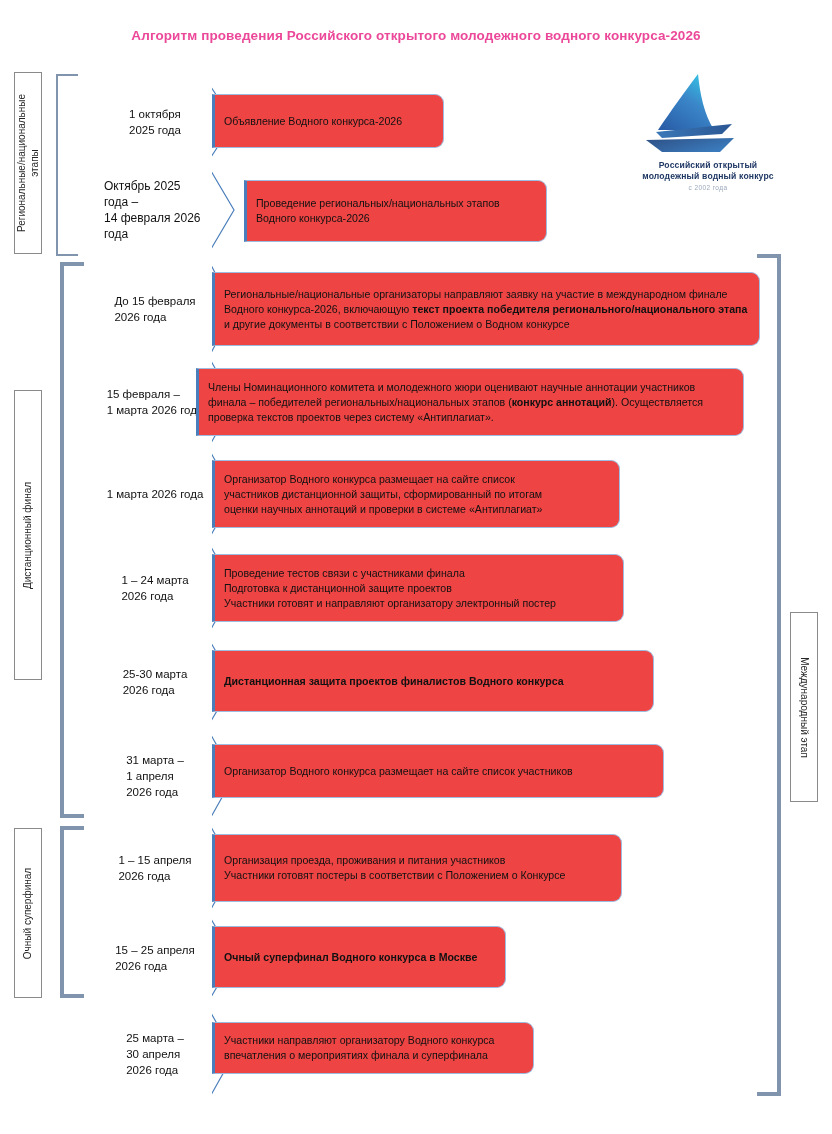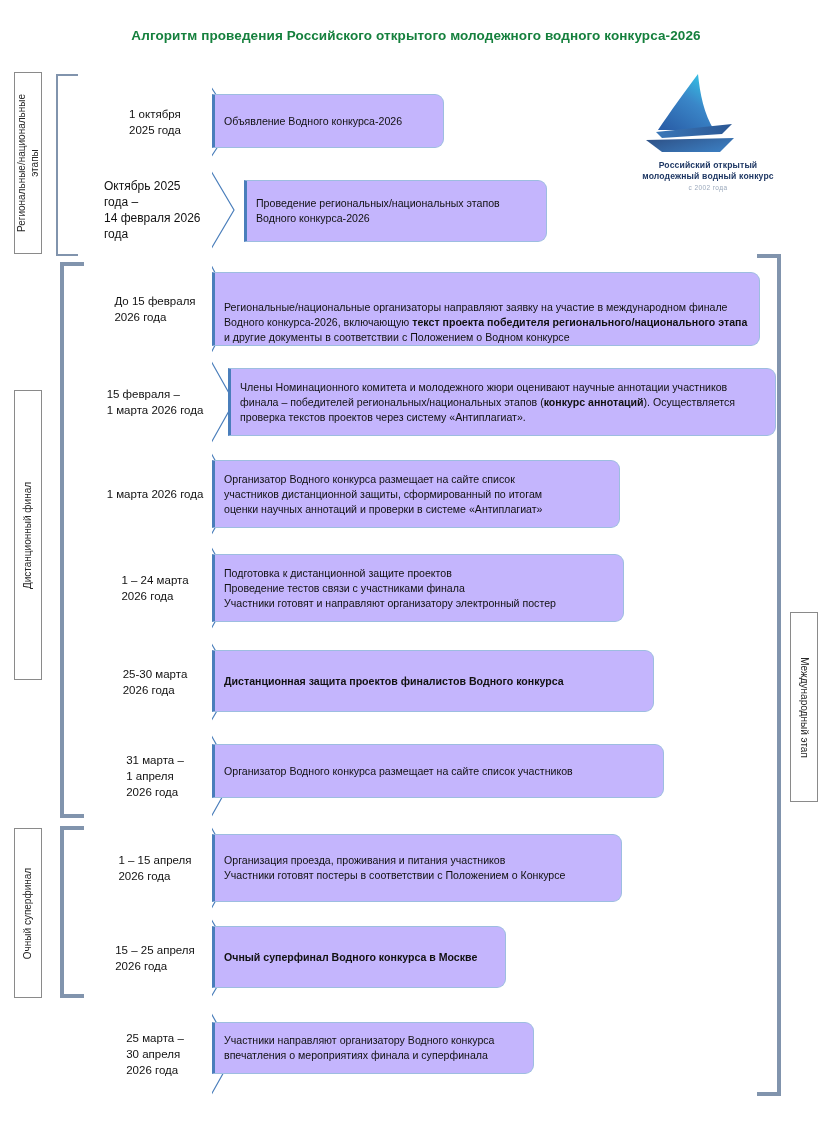--- a/index.html
+++ b/index.html
@@ -10,21 +10,21 @@
     color:#1a1a1a;
     position:relative;
     overflow:hidden;
   }
 
   
   .title{
     position:absolute;left:0;top:28px;width:832px;
     text-align:center;
     font-size:13.5px;font-weight:bold;
-    color:#15803d;
+    color:#ec4899;
     letter-spacing:.1px;
   }
 
   
   .logo{position:absolute;left:608px;top:72px;width:200px;height:120px;}
   .logo-mark{position:absolute;left:28px;top:0;width:120px;height:86px;}
   .logo-l1,.logo-l2{
     position:absolute;left:0;width:200px;text-align:center;
     font-size:8.6px;font-weight:bold;color:#1f3864;line-height:11px;
     letter-spacing:.15px;
@@ -80,21 +80,21 @@
     line-height:16px;
     background:#ffffff;
     padding:0 6px;
   }
   .hexbg{position:absolute;left:0;top:0;}
 
   
   .pill{
     position:absolute;
     box-sizing:border-box;
-    background:#c4b5fd;
+    background:#ef4444;
     border:1px solid #9dbde0;
     border-left:3px solid #4a7ebb;
     border-radius:0 9px 9px 0;
     display:flex;align-items:center;
   }
   .pill-inner{
     padding:0 10px 0 9px;
     font-size:10.6px;
     line-height:15px;
     color:#111111;
@@ -179,33 +179,33 @@
           <div>Водного конкурса-2026</div>
         </div>
       </div>
     </div>
     <div class="row" style="left: 88px; top: 264px; width: 678px; height: 90px;">
       <svg width="148" height="90" viewBox="0 0 148 90" class="hexbg">
         <path d="M 26 1 L 123 1 L 123 89 L 26 89 L 1 45 Z" fill="#ffffff" stroke="#4a7ebb" stroke-width="1.2"></path>
         <path d="M 123 1 L 146 45 L 123 89" fill="none" stroke="#4a7ebb" stroke-width="1.2"></path>
       </svg>
       <div class="hex" style="width: 124px; height: 90px; font-size: 11.5px; padding-left: 16px;">До 15 февраля<br>2026 года</div>
-      <div class="pill" style="left: 124px; top: 8px; width: 548px; height: 74px; align-items: flex-end;">
+      <div class="pill" style="left: 124px; top: 8px; width: 548px; height: 74px;">
         <div class="pill-inner">
           <div><span>Региональные/национальные организаторы направляют заявку на участие в международном финале Водного конкурса-2026, включающую </span><b>текст проекта победителя регионального/национального  этапа</b><span> и другие документы в соответствии с Положением о Водном конкурсе</span></div>
         </div>
       </div>
     </div>
     <div class="row" style="left: 88px; top: 360px; width: 678px; height: 84px;">
       <svg width="148" height="84" viewBox="0 0 148 84" class="hexbg">
         <path d="M 26 1 L 123 1 L 123 83 L 26 83 L 1 42 Z" fill="#ffffff" stroke="#4a7ebb" stroke-width="1.2"></path>
         <path d="M 123 1 L 146 42 L 123 83" fill="none" stroke="#4a7ebb" stroke-width="1.2"></path>
       </svg>
       <div class="hex" style="width: 124px; height: 84px; font-size: 11.5px; padding-left: 16px;">15 февраля –<br>1 марта 2026 года</div>
-      <div class="pill" style="left: 140px; top: 8px; width: 548px; height: 68px;">
+      <div class="pill" style="left: 108px; top: 8px; width: 548px; height: 68px;">
         <div class="pill-inner">
           <div><span>Члены Номинационного комитета и молодежного жюри оценивают научные аннотации участников финала – победителей  региональных/национальных этапов (</span><b>конкурс  аннотаций</b><span>). Осуществляется проверка текстов проектов через систему «Антиплагиат».</span></div>
         </div>
       </div>
     </div>
     <div class="row" style="left: 88px; top: 452px; width: 538px; height: 84px;">
       <svg width="148" height="84" viewBox="0 0 148 84" class="hexbg">
         <path d="M 26 1 L 123 1 L 123 83 L 26 83 L 1 42 Z" fill="#ffffff" stroke="#4a7ebb" stroke-width="1.2"></path>
         <path d="M 123 1 L 146 42 L 123 83" fill="none" stroke="#4a7ebb" stroke-width="1.2"></path>
       </svg>
@@ -219,22 +219,22 @@
       </div>
     </div>
     <div class="row" style="left: 88px; top: 546px; width: 542px; height: 84px;">
       <svg width="148" height="84" viewBox="0 0 148 84" class="hexbg">
         <path d="M 26 1 L 123 1 L 123 83 L 26 83 L 1 42 Z" fill="#ffffff" stroke="#4a7ebb" stroke-width="1.2"></path>
         <path d="M 123 1 L 146 42 L 123 83" fill="none" stroke="#4a7ebb" stroke-width="1.2"></path>
       </svg>
       <div class="hex" style="width: 124px; height: 84px; font-size: 11.5px; padding-left: 16px;">1 – 24 марта<br>2026 года</div>
       <div class="pill" style="left: 124px; top: 8px; width: 412px; height: 68px;">
         <div class="pill-inner">
+          <div>Проведение  тестов связи с участниками финала</div>
           <div>Подготовка к дистанционной защите проектов</div>
-          <div>Проведение  тестов связи с участниками финала</div>
           <div>Участники готовят и направляют организатору электронный постер</div>
         </div>
       </div>
     </div>
     <div class="row" style="left: 88px; top: 642px; width: 572px; height: 80px;">
       <svg width="148" height="80" viewBox="0 0 148 80" class="hexbg">
         <path d="M 26 1 L 123 1 L 123 79 L 26 79 L 1 40 Z" fill="#ffffff" stroke="#4a7ebb" stroke-width="1.2"></path>
         <path d="M 123 1 L 146 40 L 123 79" fill="none" stroke="#4a7ebb" stroke-width="1.2"></path>
       </svg>
       <div class="hex" style="width: 124px; height: 80px; font-size: 11.5px; padding-left: 16px;">25-30 марта<br>2026 года</div>

